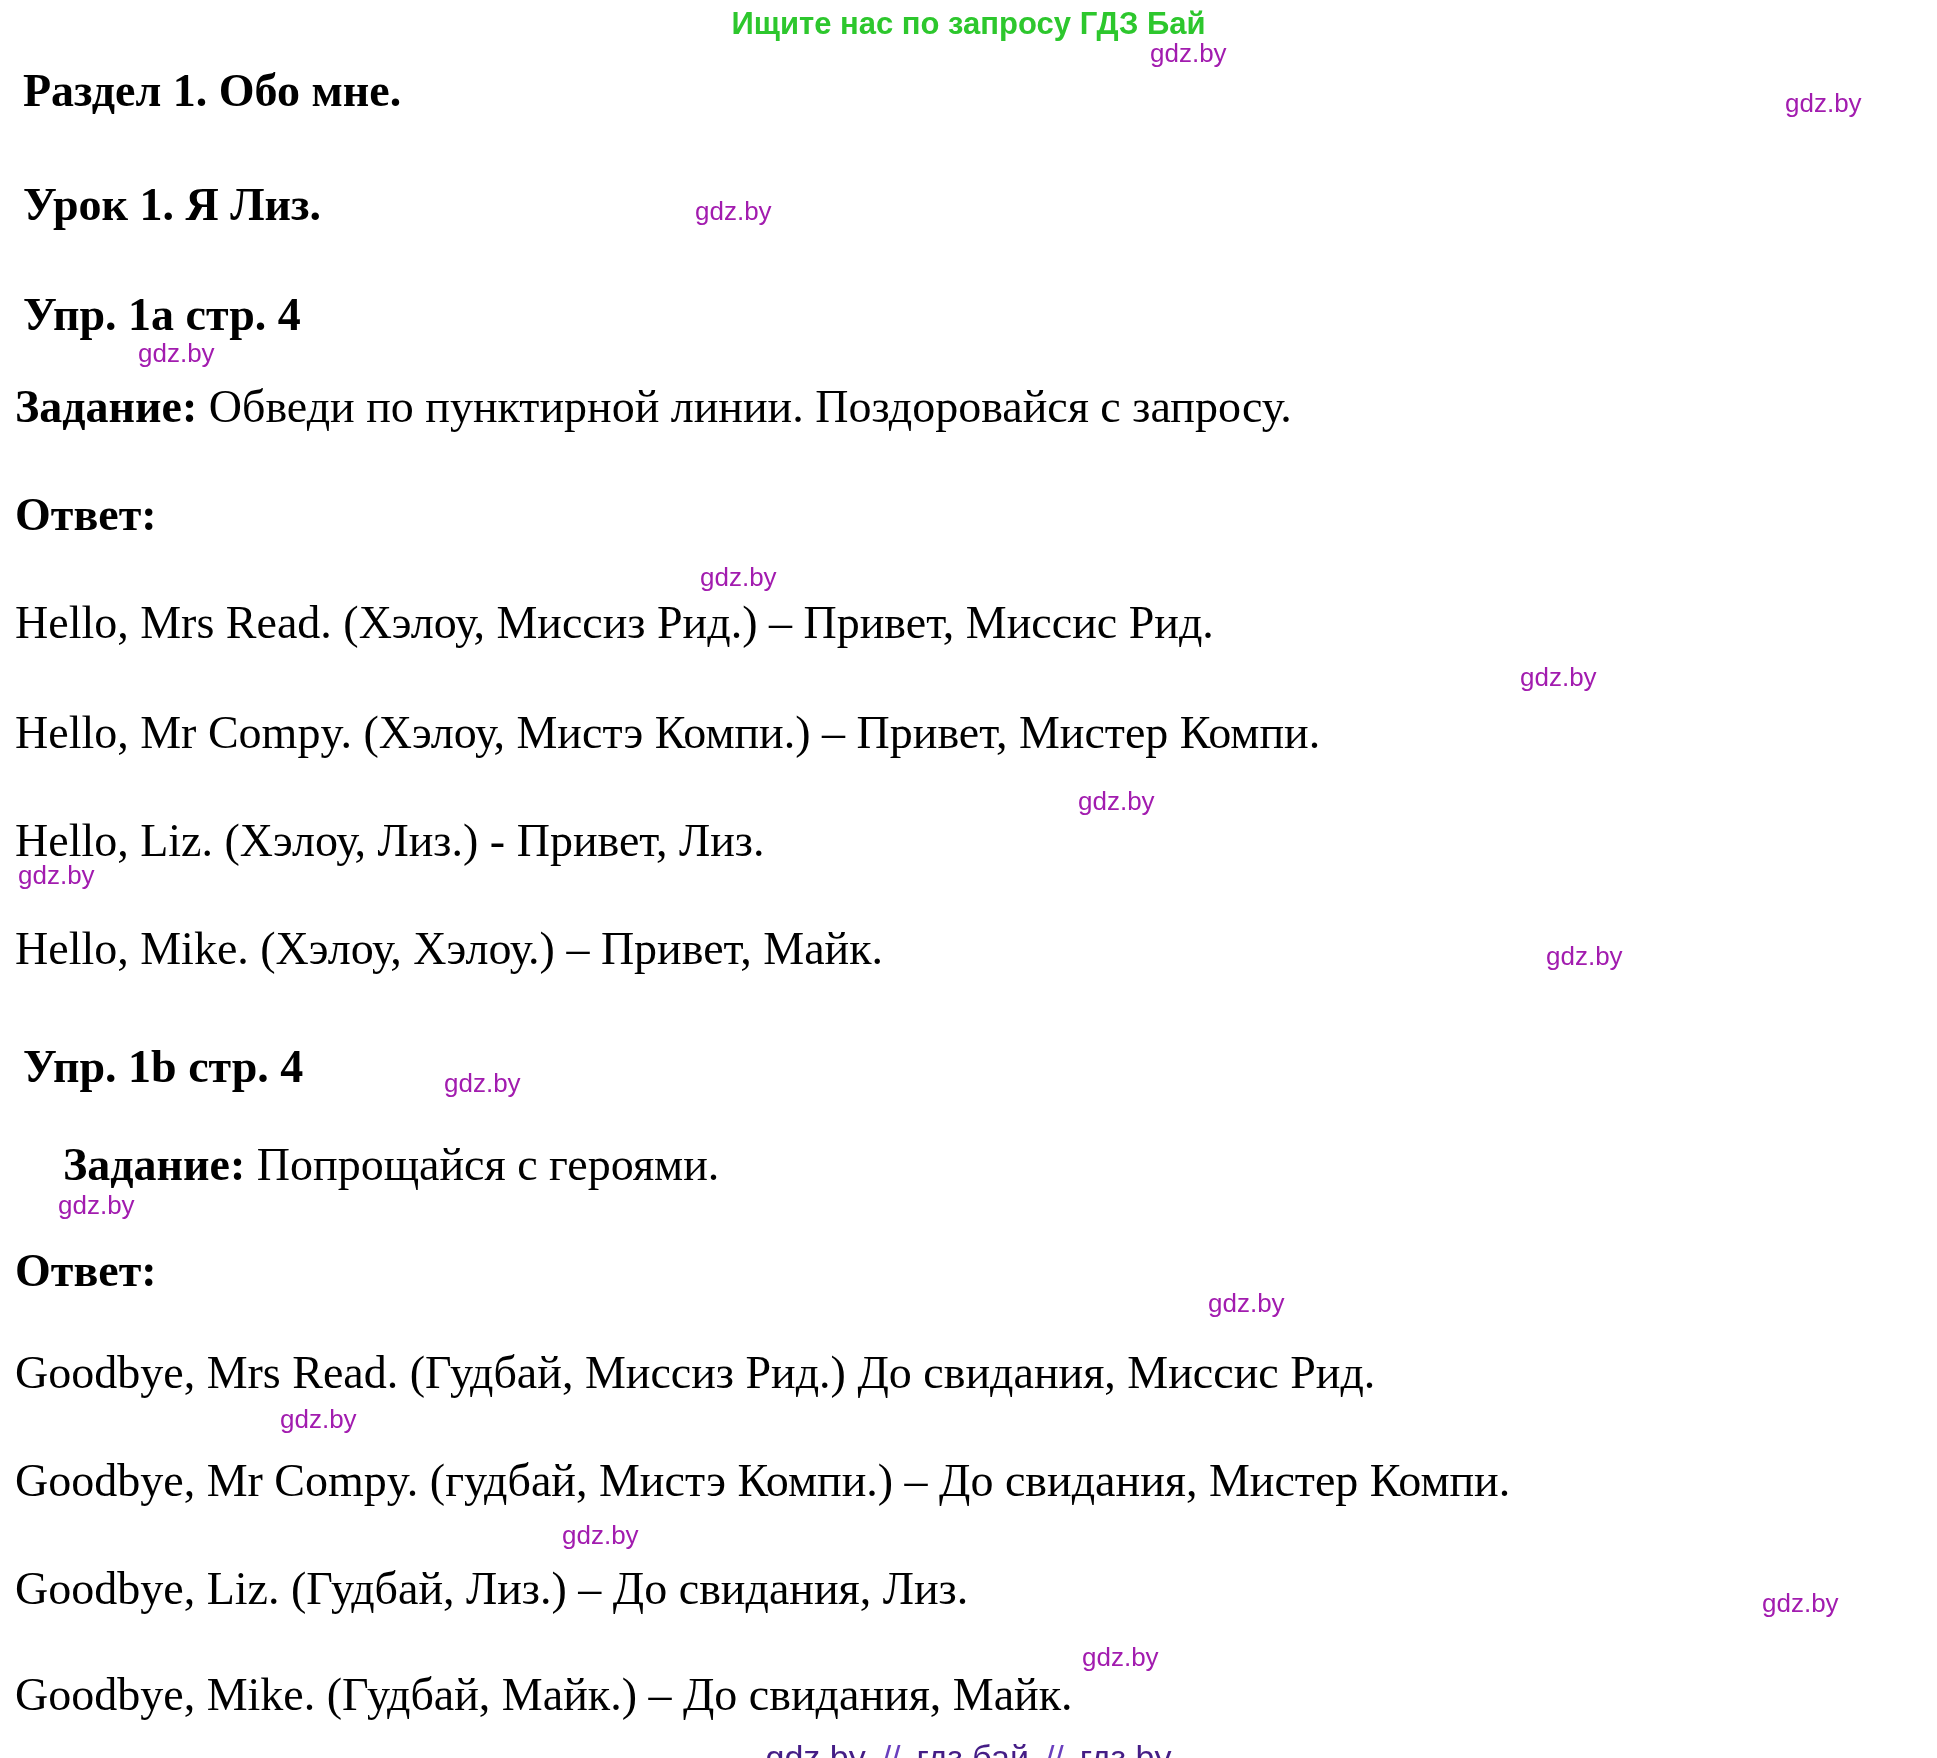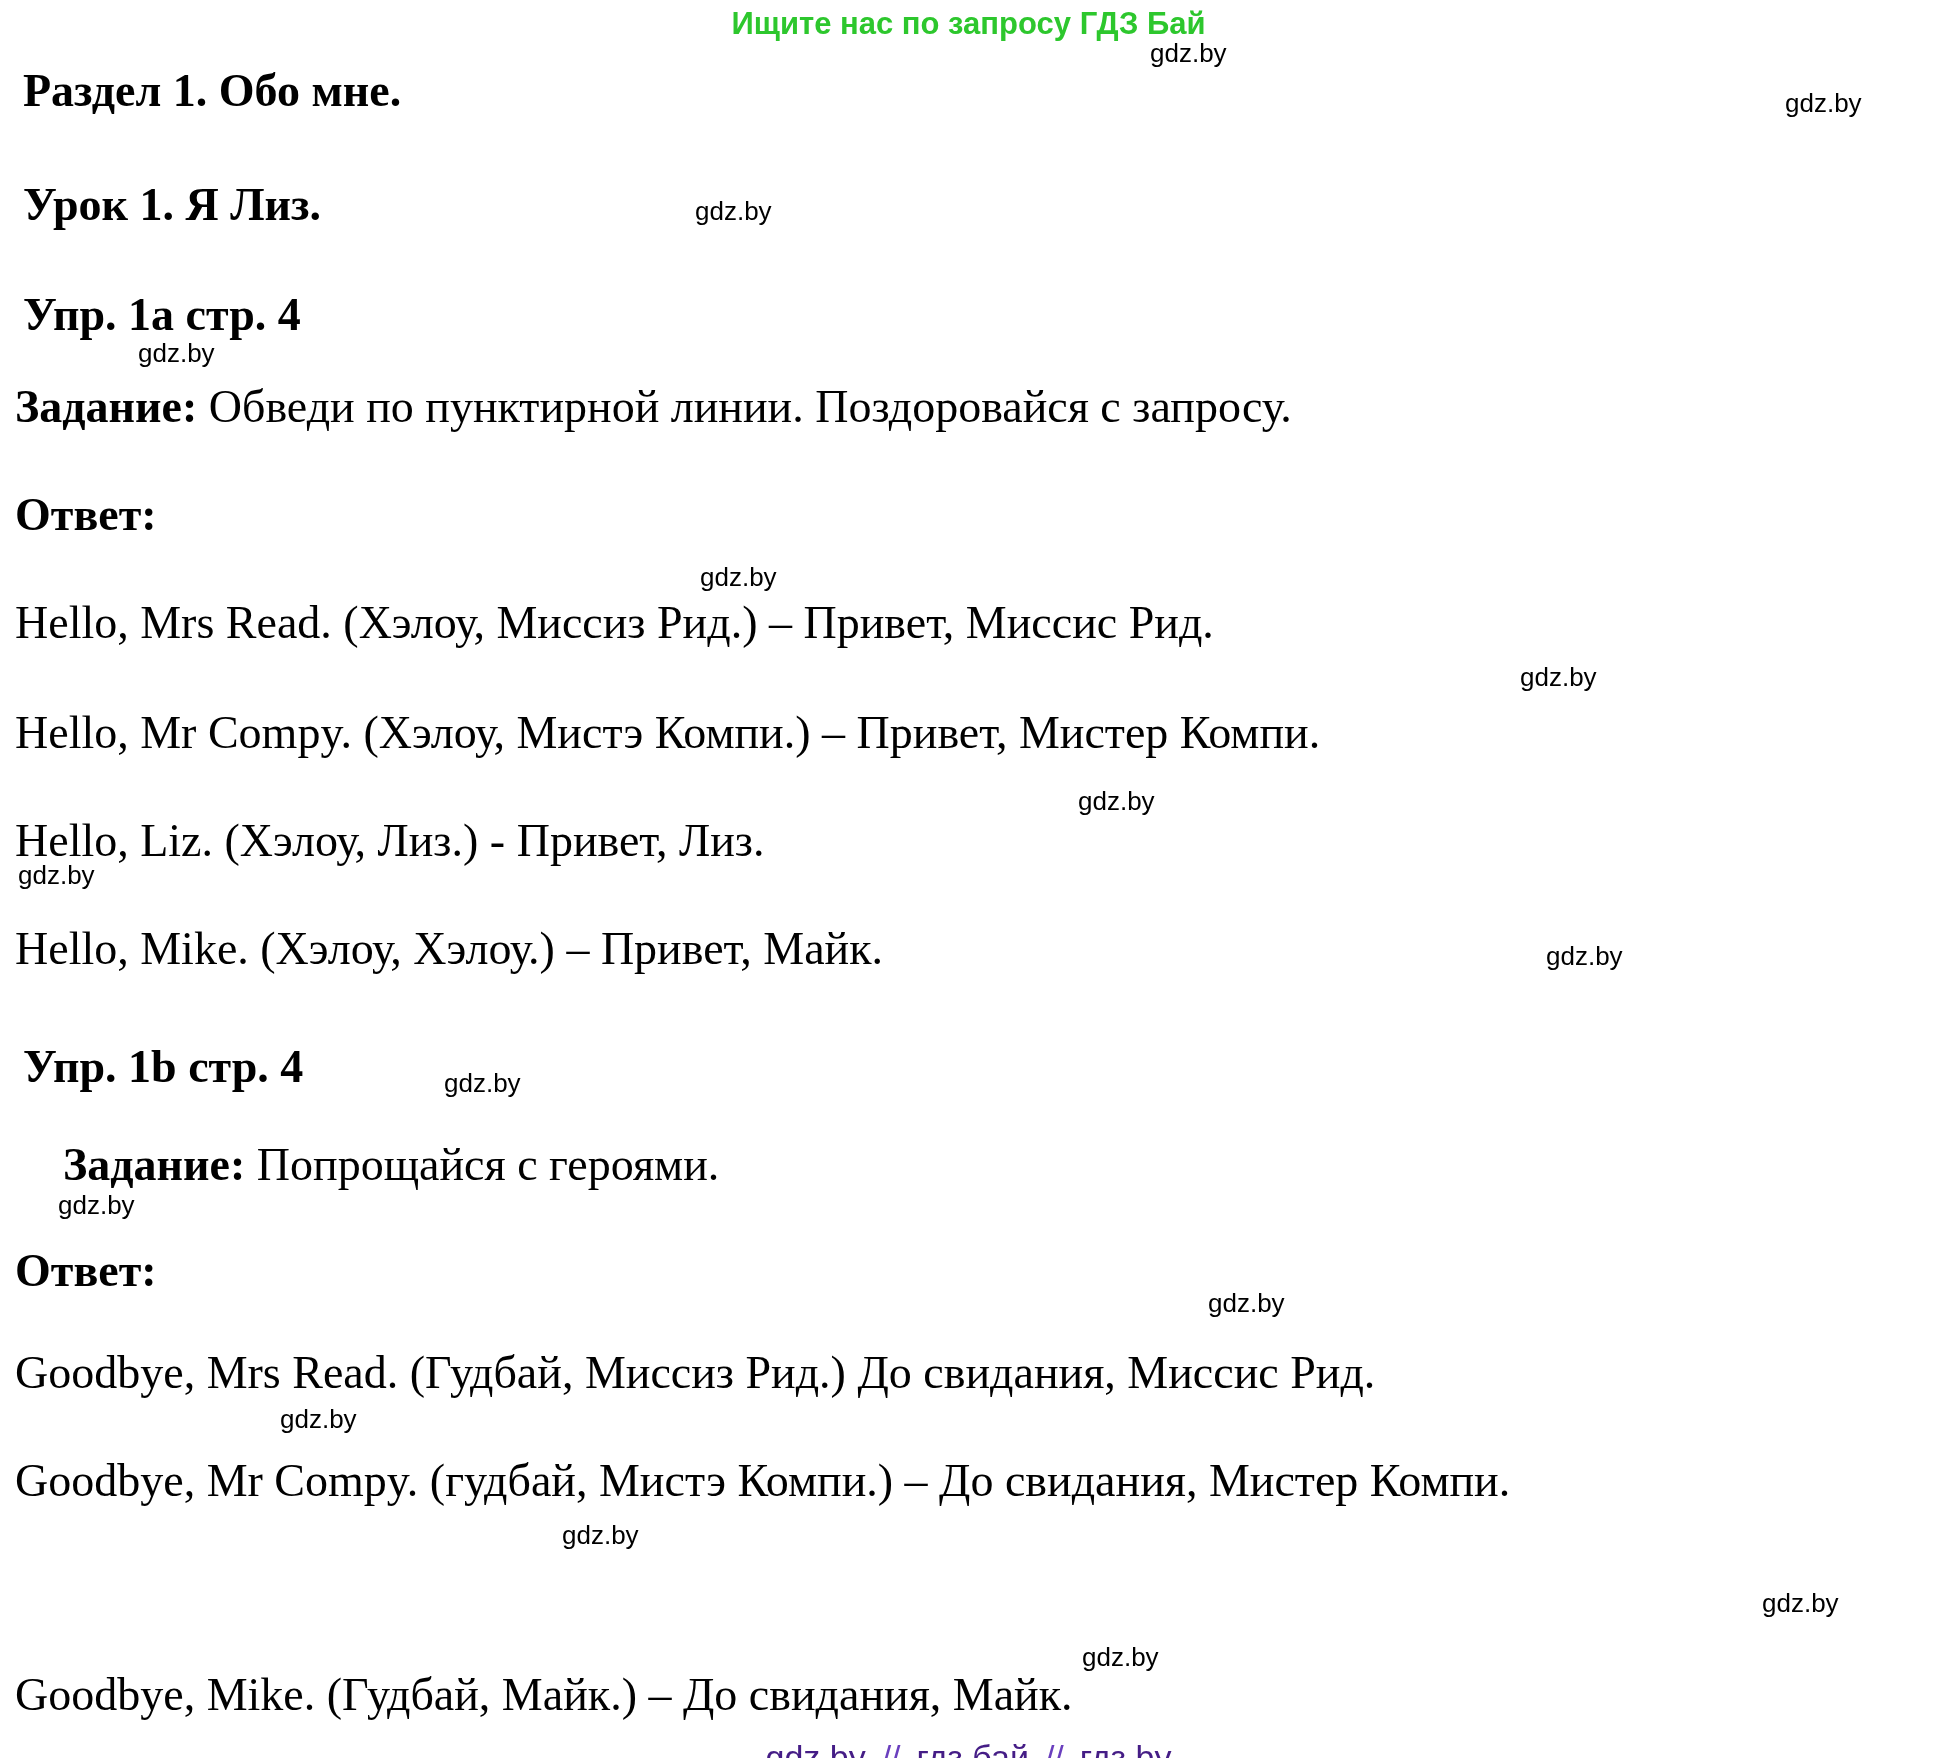--- a/index.html
+++ b/index.html
@@ -29,21 +29,21 @@
     font-family: "Liberation Sans", sans-serif;
     font-size: 31px;
     font-weight: bold;
     color: #2dc72d;
     white-space: nowrap;
   }
   .wm {
     position: absolute;
     font-family: "Liberation Sans", sans-serif;
     font-size: 26px;
-    color: #000000;
+    color: #a21caf;
     white-space: nowrap;
     line-height: 1;
   }
   .h {
     position: absolute;
     left: 15px;
     margin: 8px;
     font-size: 46px;
     font-weight: bold;
     line-height: 1;
@@ -105,17 +105,18 @@
   <p class="line" style="top:600px;">Hello, Mrs Read. (Хэлоу, Миссиз Рид.) – Привет, Миссис Рид.</p>
   <p class="line" style="top:710px;">Hello, Mr Compy. (Хэлоу, Мистэ Компи.) – Привет, Мистер Компи.</p>
   <p class="line" style="top:818px;">Hello, Liz. (Хэлоу, Лиз.) - Привет, Лиз.</p>
   <p class="line" style="top:926px;">Hello, Mike. (Хэлоу, Хэлоу.) – Привет, Майк.</p>
 
   <h3 class="h" style="top:1036px;">Упр. 1b стр. 4</h3>
   <p class="line" style="top:1142px;margin-left:48px;"><span class="b">Задание:</span><span> Попрощайся с героями.</span></p>
   <p class="line b" style="top:1248px;">Ответ:</p>
   <p class="line" style="top:1350px;">Goodbye, Mrs Read. (Гудбай, Миссиз Рид.) До свидания, Миссис Рид.</p>
   <p class="line" style="top:1458px;">Goodbye, Mr Compy. (гудбай, Мистэ Компи.) – До свидания, Мистер Компи.</p>
+  <p class="line" style="top:1566px;">Goodbye, Liz. (Гудбай, Лиз.) – До свидания, Лиз.</p>
   <p class="line" style="top:1672px;">Goodbye, Mike. (Гудбай, Майк.) – До свидания, Майк.</p>
 
   <div class="footer"><span class="fw">gdz by</span><span class="fs">//</span><span class="fw">гдз бай</span><span class="fs">//</span><span class="fw">гдз by</span></div>
 
 </div>
 
 </body></html>

